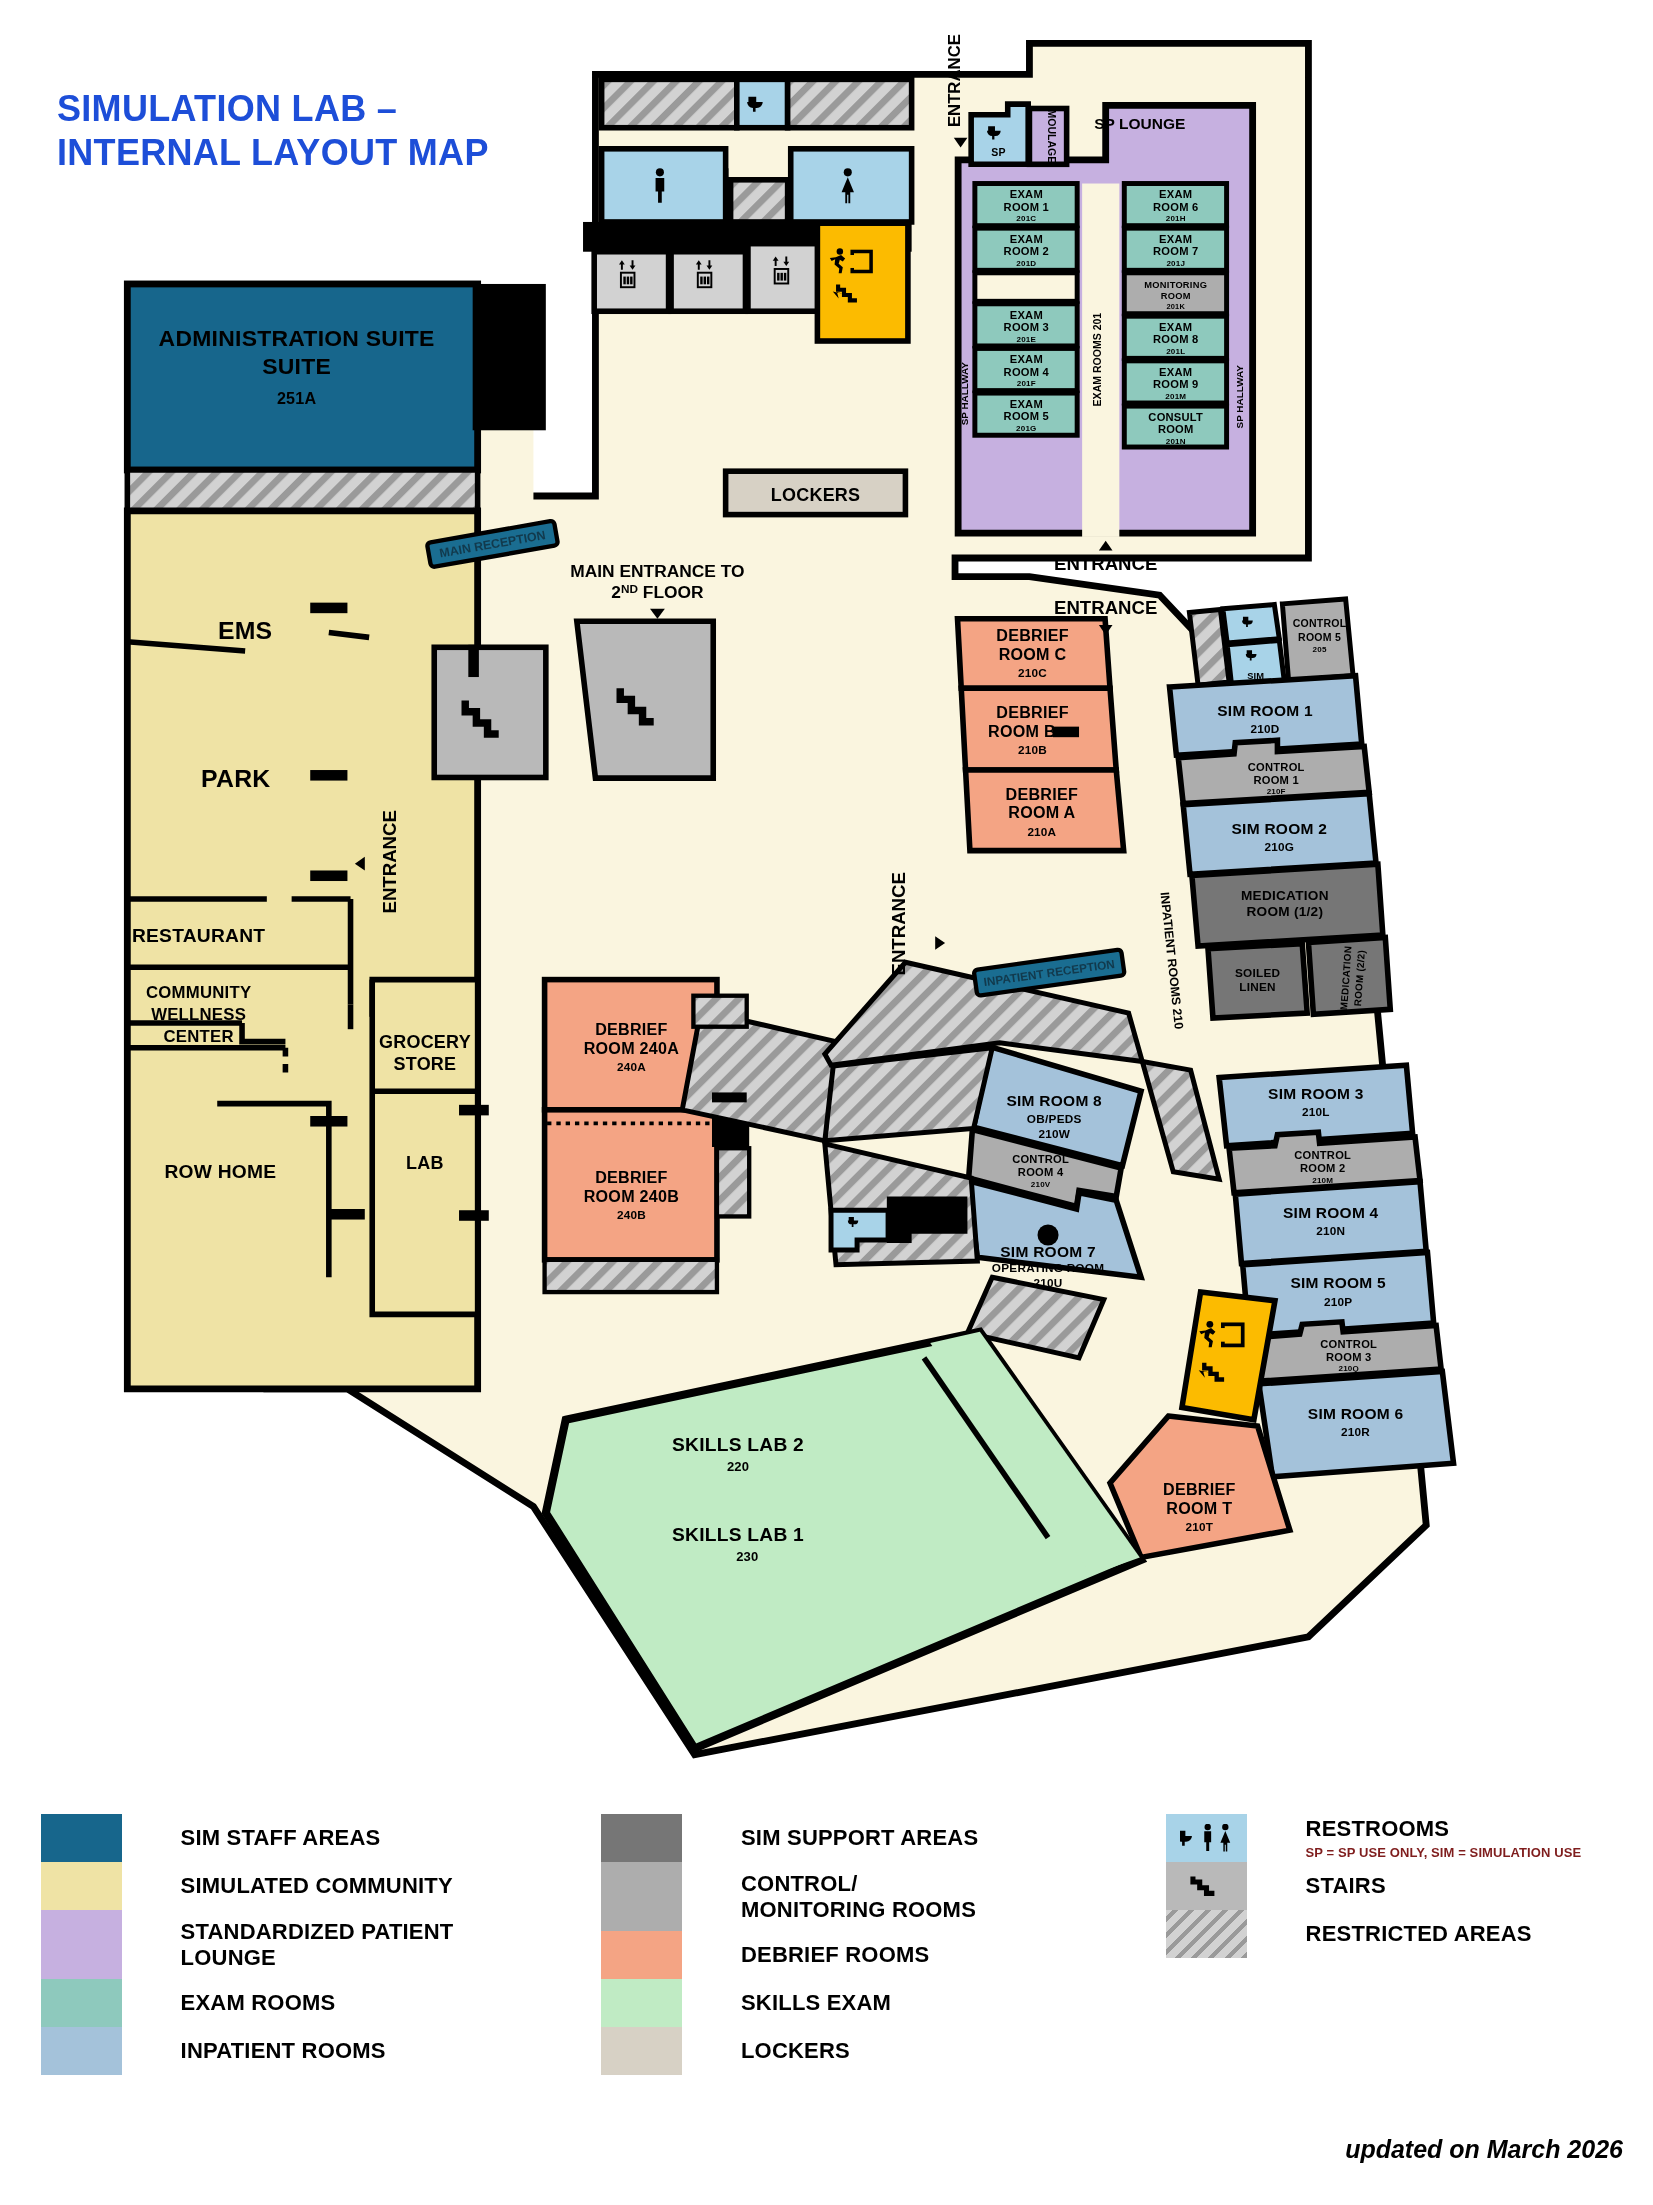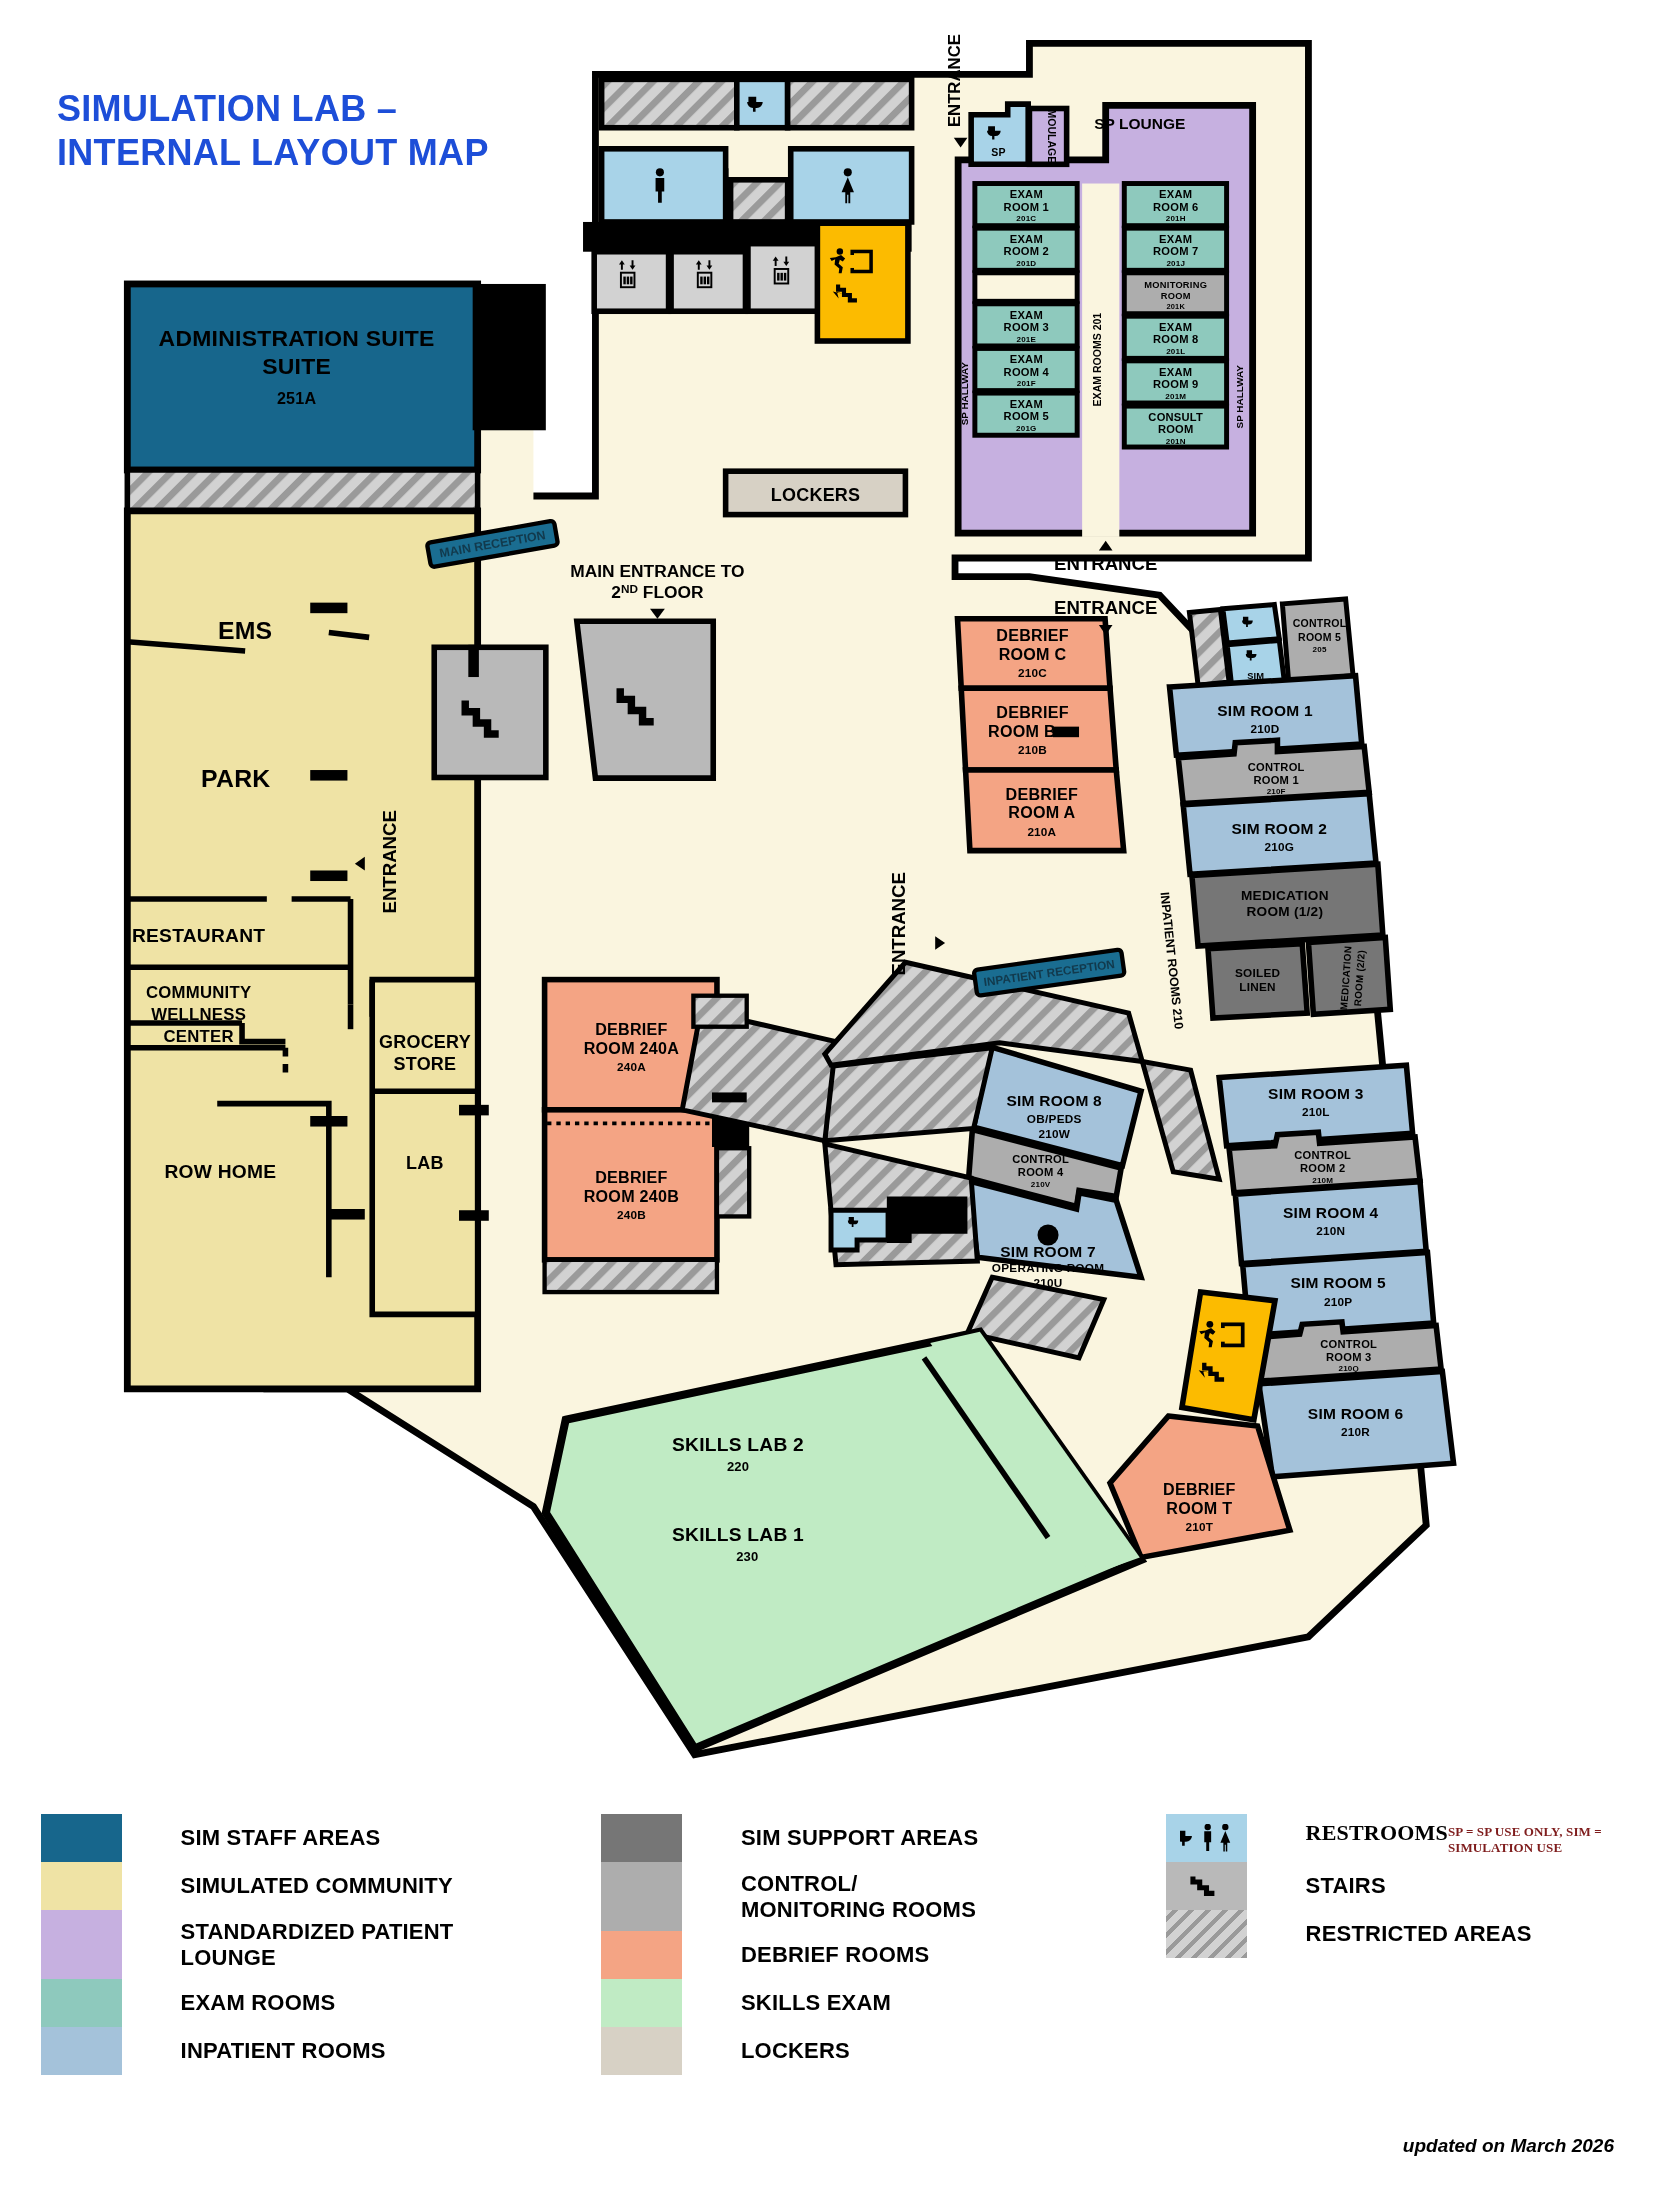--- a/index.html
+++ b/index.html
@@ -78,25 +78,25 @@
   .icon-swatch {
     width: 81px; height: 48px; flex: 0 0 81px;
     display: flex; align-items: center; justify-content: center;
     gap: 5.6px;
   }
   .sw-restroom { background: #a8d3e8; }
   .sw-elev { background: #d2d2d2; }
   .sw-stairs { background: #b9b9b9; }
   .sw-exit { background: #fcbb00; }
   #footer-note {
-    position: absolute; right: 40px; top: 2135px;
-    font-size: 19px; font-style: italic; font-weight: 700;
+    position: absolute; right: 31px; top: 2135px;
+    font-size: 25px; font-style: italic; font-weight: 700;
     color: #000;
   }
-  .legend-textblock { display: flex; flex-direction: row; margin-left: 18.6px; font-family: Liberation Serif, serif; }
+  .legend-textblock { display: flex; flex-direction: column; margin-left: 18.6px; }
 </style>
 </head>
 <body>
 
 <div id="page">
 
   <div id="map-title">SIMULATION LAB –
 INTERNAL LAYOUT MAP</div>
 
   <svg id="floorplan" width="1654" height="1798" viewBox="0 0 2667 2900">

